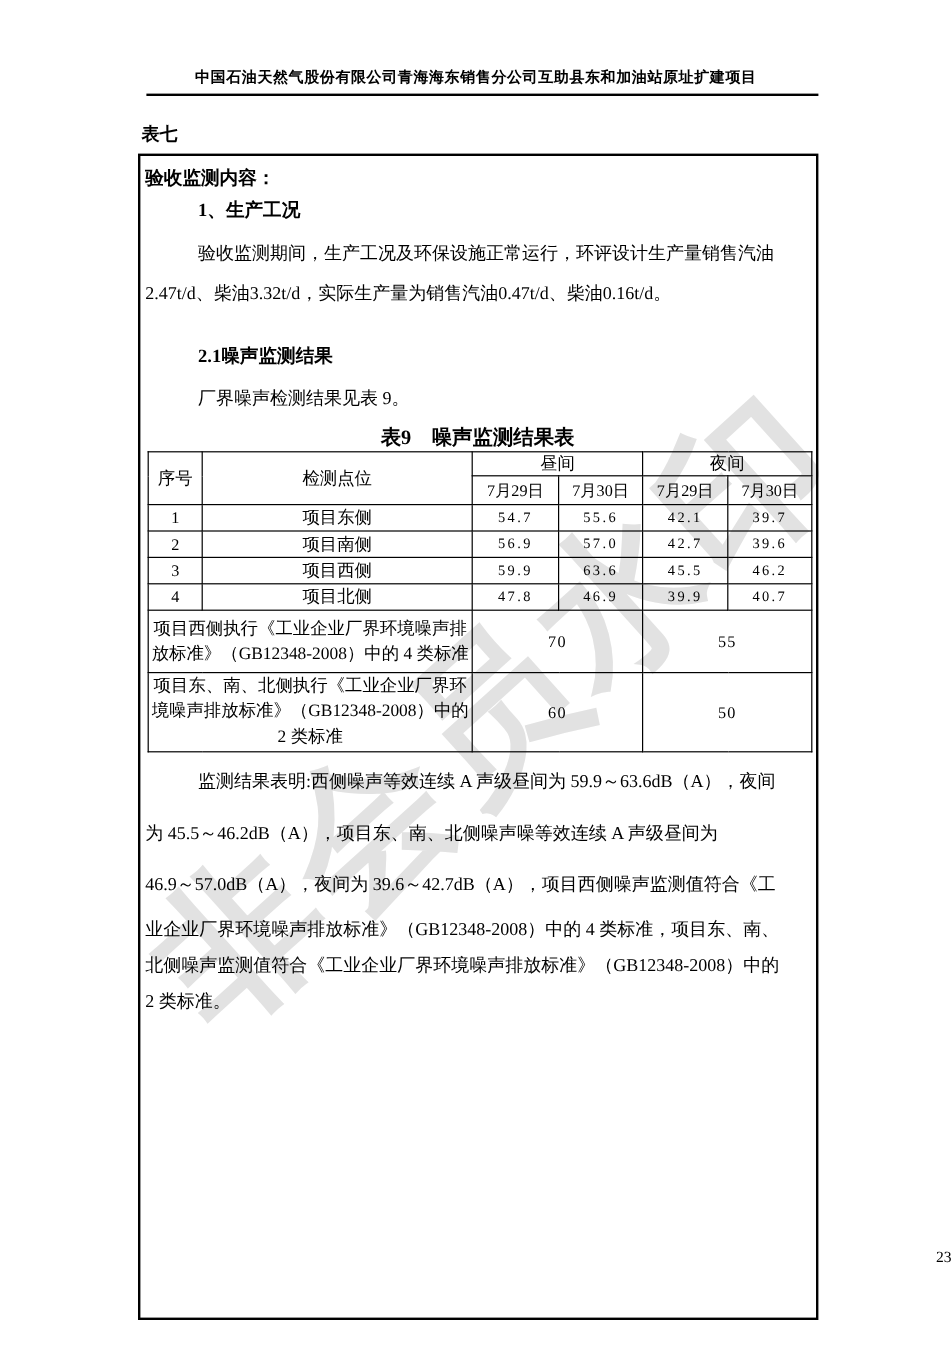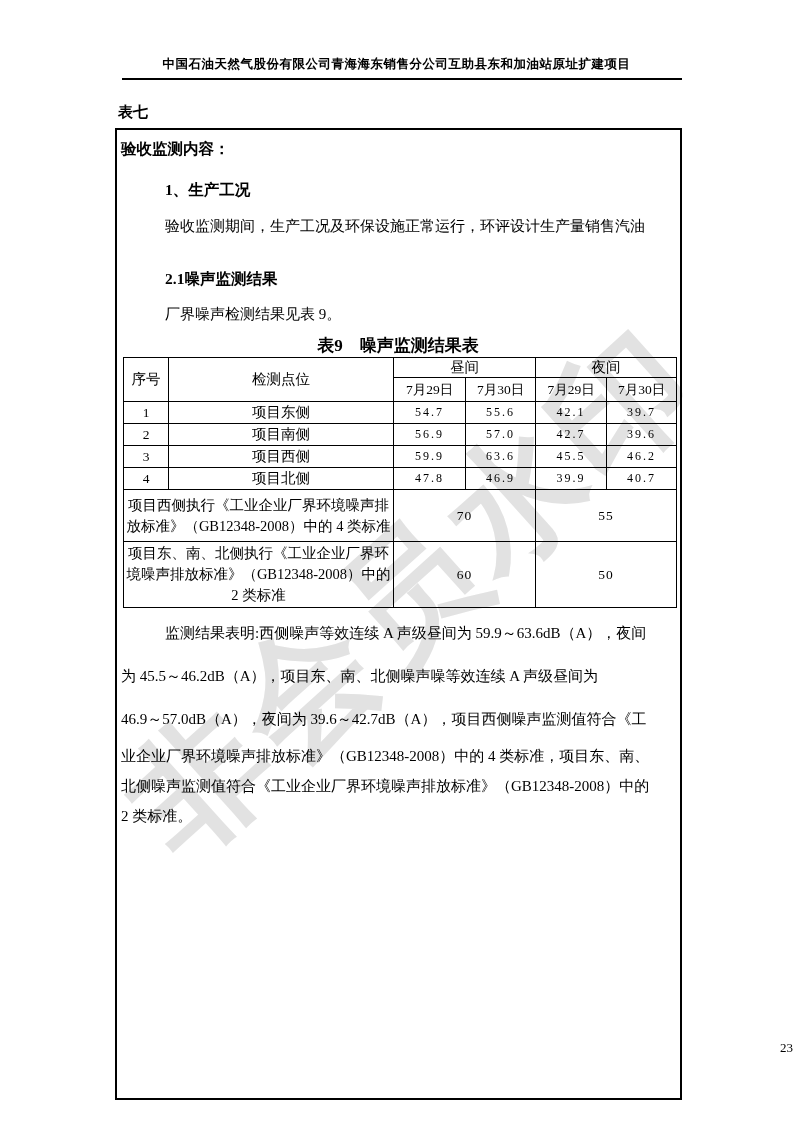--- a/index.html
+++ b/index.html
@@ -21,21 +21,21 @@
                font-size:135px; line-height:135px; letter-spacing:6px; color:#e2e2e2;
                transform:rotate(-42deg); transform-origin:0 50%; white-space:nowrap; }
 
   
   .content-box { position:absolute; top:128px; left:115px; width:567px; height:972px;
                  border:2px solid #000; z-index:2; background:transparent; }
   .box-inner { padding:4px 5px 0 4px; }
 
   .section-title { font-size:15.5px; font-weight:bold; line-height:22px; margin-top:4px; }
   .h-sub { font-size:15.5px; font-weight:bold; line-height:24px; padding-left:44px; }
-  .h-production { margin-top:18px; }
+  .h-production { margin-top:4px; }
   .h-results { margin-top:2px; }
   .h-noise { margin-top:24px; }
 
   .para1 { margin-top:8px; font-size:15px; }
   .para1 .p-line { line-height:33px;font-family:Liberation Serif, serif; }
   .para1 .p-line:first-child { text-indent:44px; }
 
   .noise-intro { margin-top:12px; font-size:15px; line-height:22px; padding-left:44px; }
 
   .table-title { margin-top:12px; text-align:center; font-size:17px; font-weight:bold; line-height:18px; }
@@ -79,20 +79,21 @@
 
   <div class="content-box">
     <div class="box-inner">
 
       <div class="section-title">验收监测内容：</div>
 
       <div class="h-sub h-production">1、生产工况</div>
 
       <div class="para1">
         <div class="p-line">验收监测期间，生产工况及环保设施正常运行，环评设计生产量销售汽油</div>
+        <div class="p-line">2.47t/d、柴油3.32t/d，实际生产量为销售汽油0.47t/d、柴油0.16t/d。</div>
       </div>
 
 
       <div class="h-sub h-noise">2.1噪声监测结果</div>
 
       <div class="noise-intro">厂界噪声检测结果见表 9。</div>
 
       <div class="table-title">表9　噪声监测结果表</div>
 
       <table class="noise">

